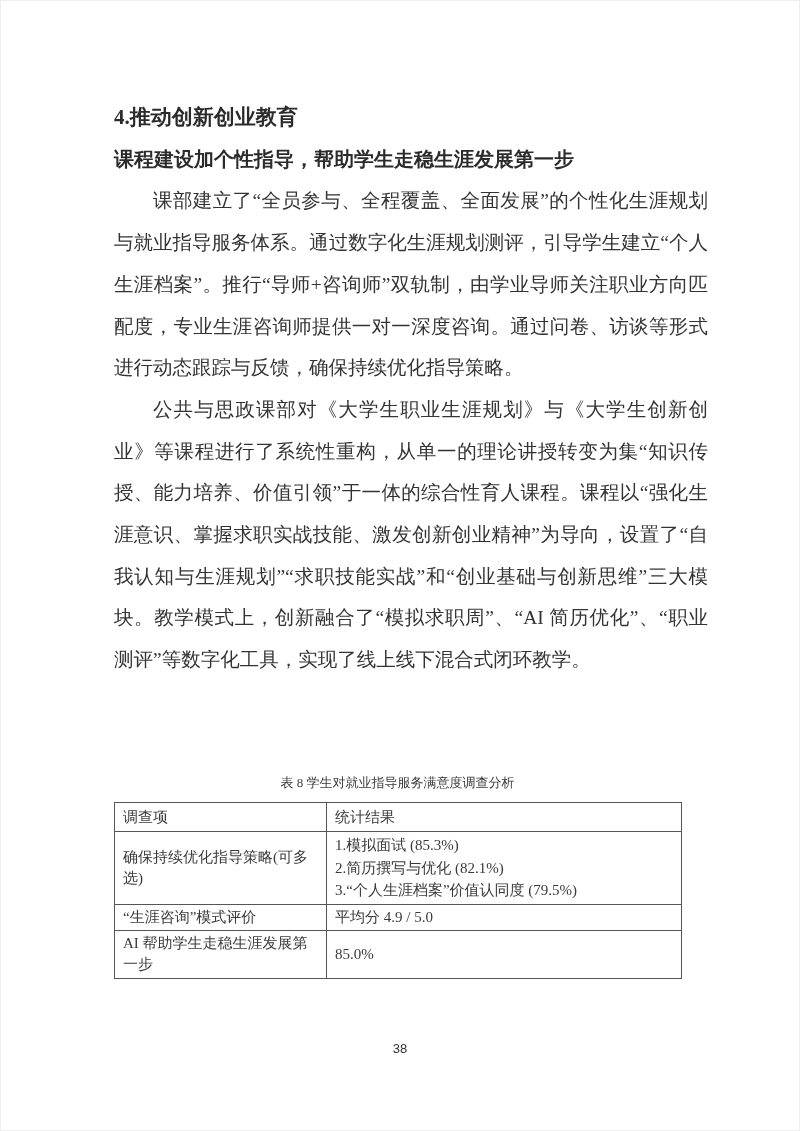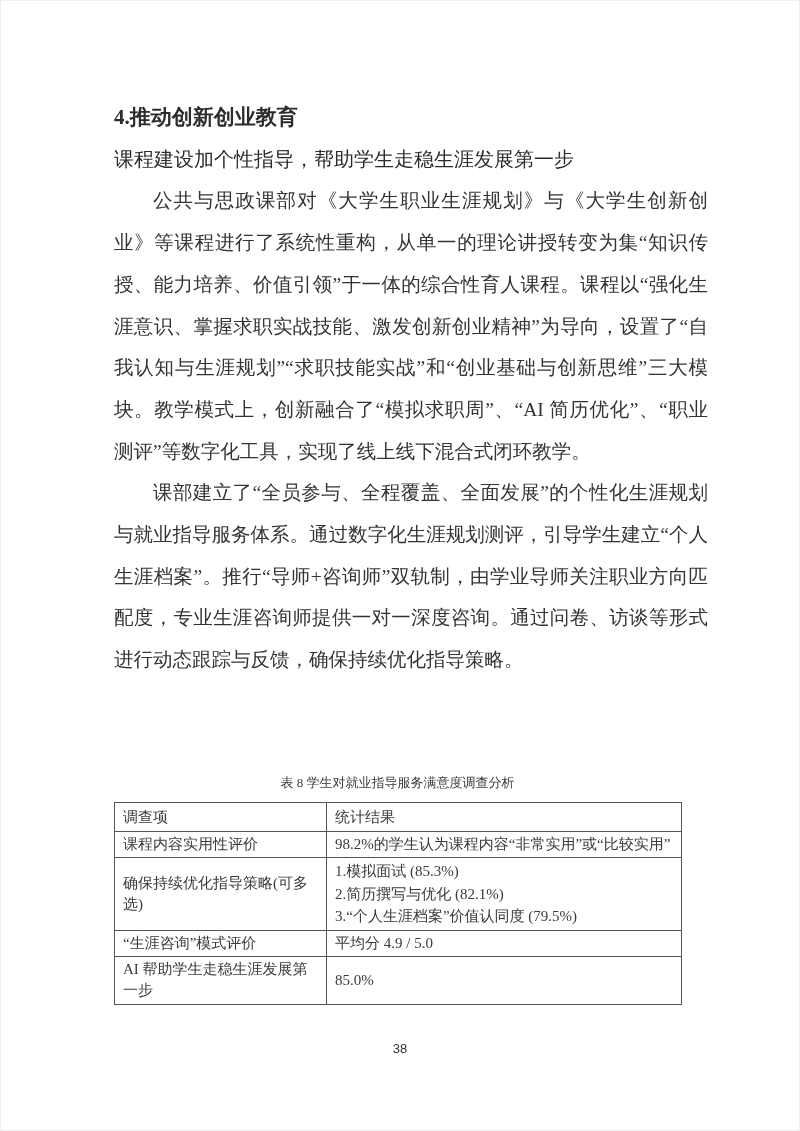--- a/index.html
+++ b/index.html
@@ -39,21 +39,21 @@
     margin: 0;
     font-size: 21px;
     line-height: 41.7px;
     font-weight: bold;
     color: #2b2b2b;
   }
   .subheading {
     margin: 0;
     font-size: 20px;
     line-height: 41.7px;
-    font-weight: normal;
+    font-weight: bold;
     color: #2b2b2b;
   }
   .table-section {
     position: absolute;
     left: 113px;
     top: 763px;
     width: 567px;
   }
   .table-caption {
     text-align: center;
@@ -103,43 +103,39 @@
   }
 </style>
 </head>
 <body>
 
 <div class="page">
 
   <div class="doc-text">
     <h2 class="heading">4.推动创新创业教育</h2>
     <h3 class="subheading">课程建设加个性指导，帮助学生走稳生涯发展第一步</h3>
+    <p class="para indent">课部建立了“全员参与、全程覆盖、全面发展”的个性化生涯规划与就业指导服务体系。通过数字化生涯规划测评，引导学生建立“个人生涯档案”。推行“导师+咨询师”双轨制，由学业导师关注职业方向匹配度，专业生涯咨询师提供一对一深度咨询。通过问卷、访谈等形式进行动态跟踪与反馈，确保持续优化指导策略。</p>
     <p class="para indent">公共与思政课部对《大学生职业生涯规划》与《大学生创新创业》等课程进行了系统性重构，从单一的理论讲授转变为集“知识传授、能力培养、价值引领”于一体的综合性育人课程。课程以“强化生涯意识、掌握求职实战技能、激发创新创业精神”为导向，设置了“自我认知与生涯规划”“求职技能实战”和“创业基础与创新思维”三大模块。教学模式上，创新融合了“模拟求职周”、“AI 简历优化”、“职业测评”等数字化工具，实现了线上线下混合式闭环教学。</p>
-    <p class="para indent">课部建立了“全员参与、全程覆盖、全面发展”的个性化生涯规划与就业指导服务体系。通过数字化生涯规划测评，引导学生建立“个人生涯档案”。推行“导师+咨询师”双轨制，由学业导师关注职业方向匹配度，专业生涯咨询师提供一对一深度咨询。通过问卷、访谈等形式进行动态跟踪与反馈，确保持续优化指导策略。</p>
   </div>
 
   <div class="table-section">
     <div class="table-caption">表 8 学生对就业指导服务满意度调查分析</div>
 
     <table class="survey">
       <colgroup>
         <col class="c1">
         <col class="c2">
       </colgroup>
       <thead>
         <tr class="r-head">
           <th>调查项</th>
           <th>统计结果</th>
         </tr>
       </thead>
       <tbody>
-        <tr class="r1">
-          <td class="item-cell">课程内容实用性评价</td>
-          <td>98.2%的学生认为课程内容“非常实用”或“比较实用”</td>
-        </tr>
         <tr class="r2">
           <td class="item-cell">确保持续优化指导策略(可多选)</td>
           <td>
             <div class="cell-lines">
               <div>1.模拟面试 (85.3%)</div>
               <div>2.简历撰写与优化 (82.1%)</div>
               <div>3.“个人生涯档案”价值认同度 (79.5%)</div>
             </div>
           </td>
         </tr>

